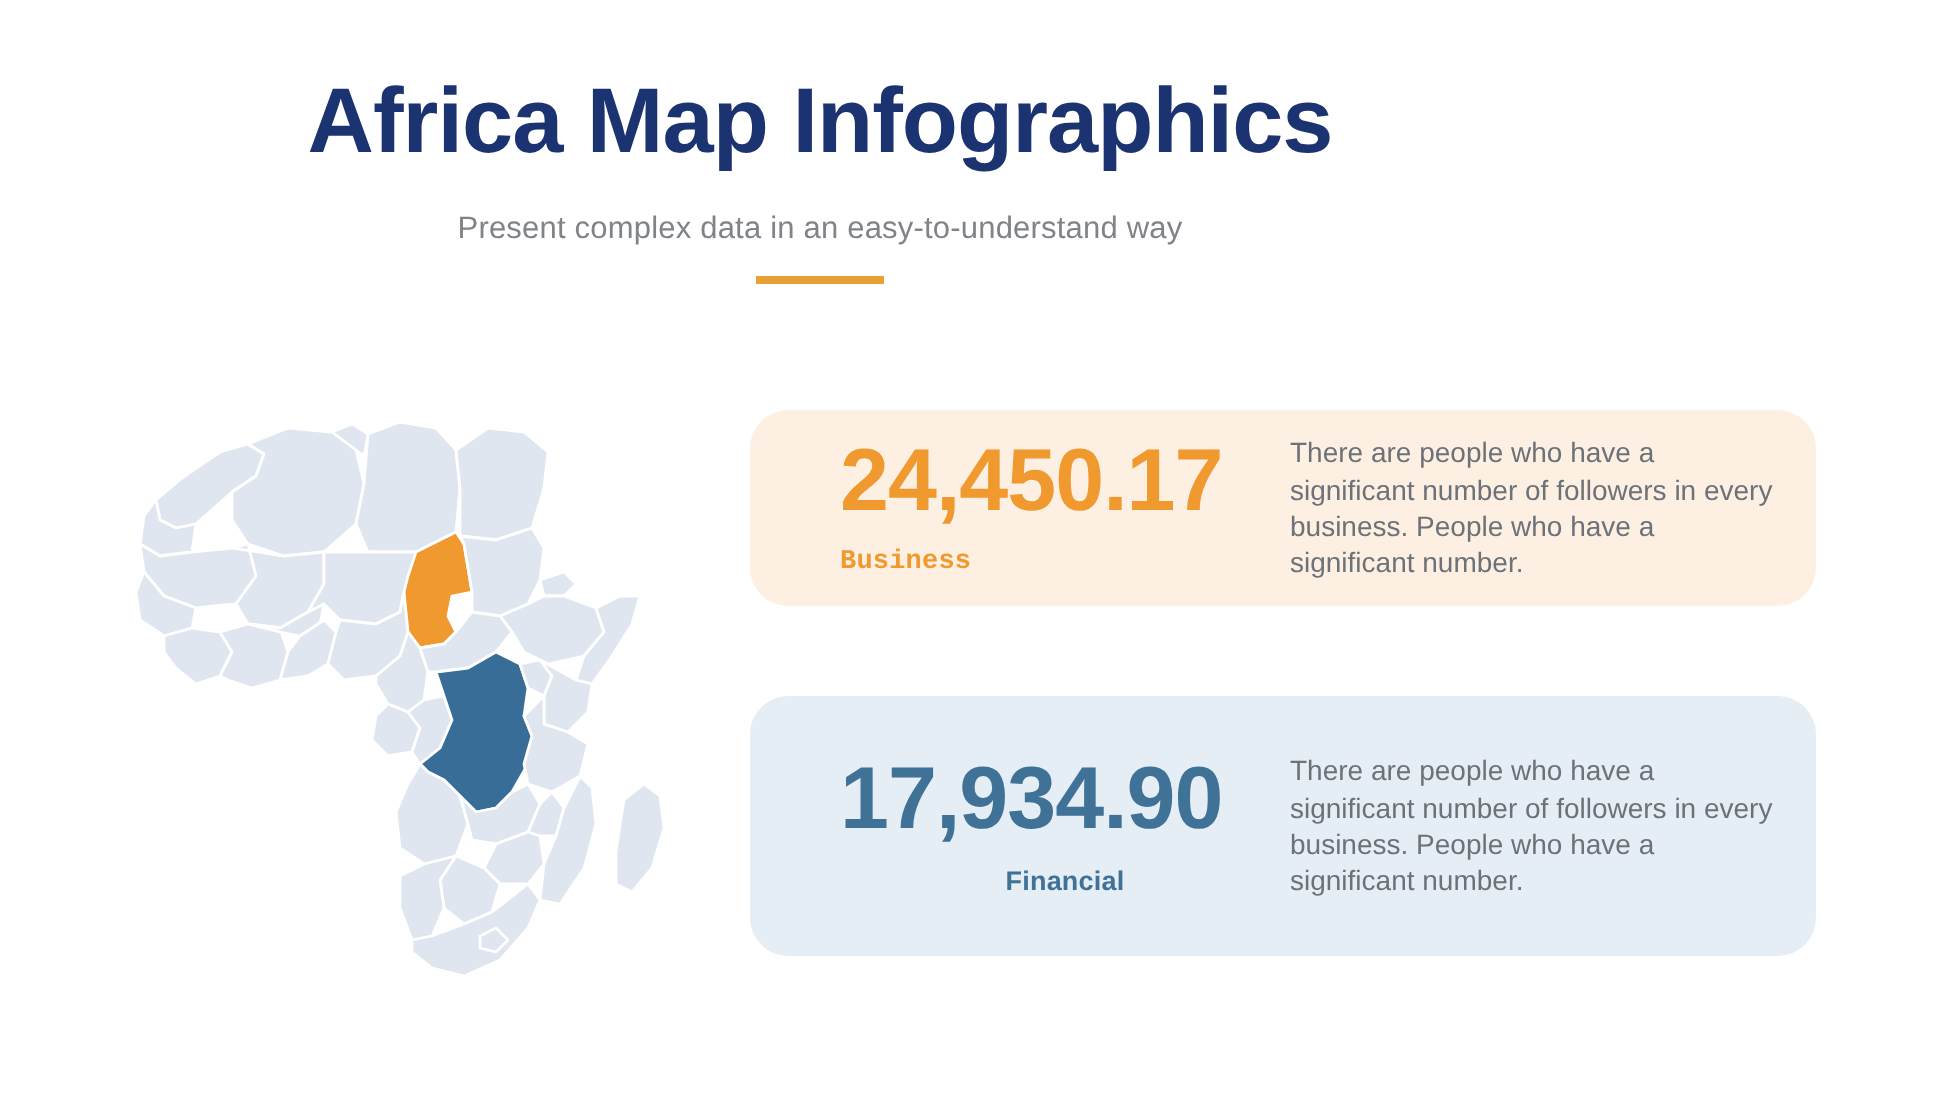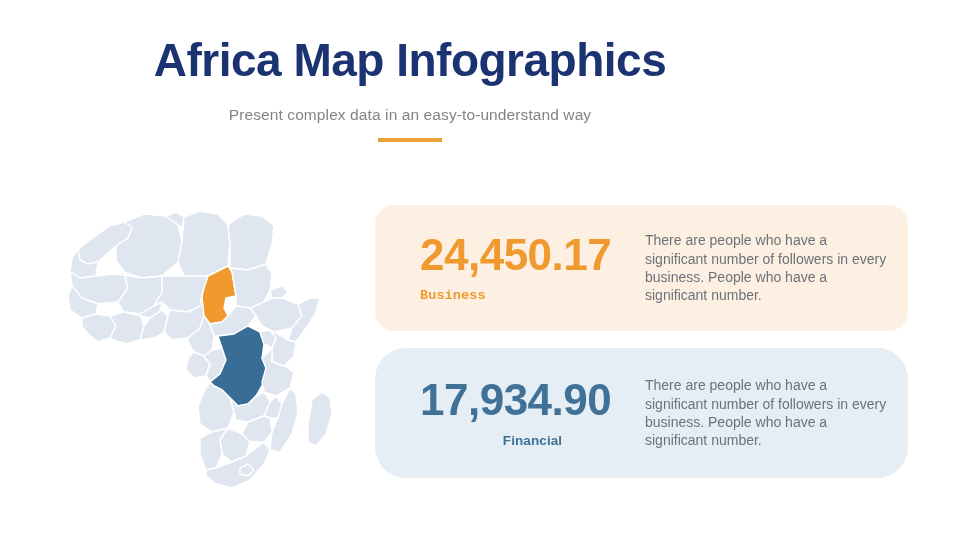--- a/index.html
+++ b/index.html
@@ -87,28 +87,27 @@
     left: 375px;
     width: 533px;
     border-radius: 19px;
     box-sizing: border-box;
     display: flex;
     flex-direction: row;
     align-items: center;
   }
   #stat-card-business {
     top: 205px;
-    height: 126px;
+    height: 98px;
     background: #FDF0E3;
   }
   #stat-card-financial {
     top: 348px;
     height: 130px;
     background: #E5EDF5;
-    border-radius: 31px;
   }
   .stat-left {
     width: 270px;
     padding-left: 45px;
     box-sizing: border-box;
   }
   .stat-value {
     font-size: 44px;
     font-weight: bold;
     line-height: 1.0;

